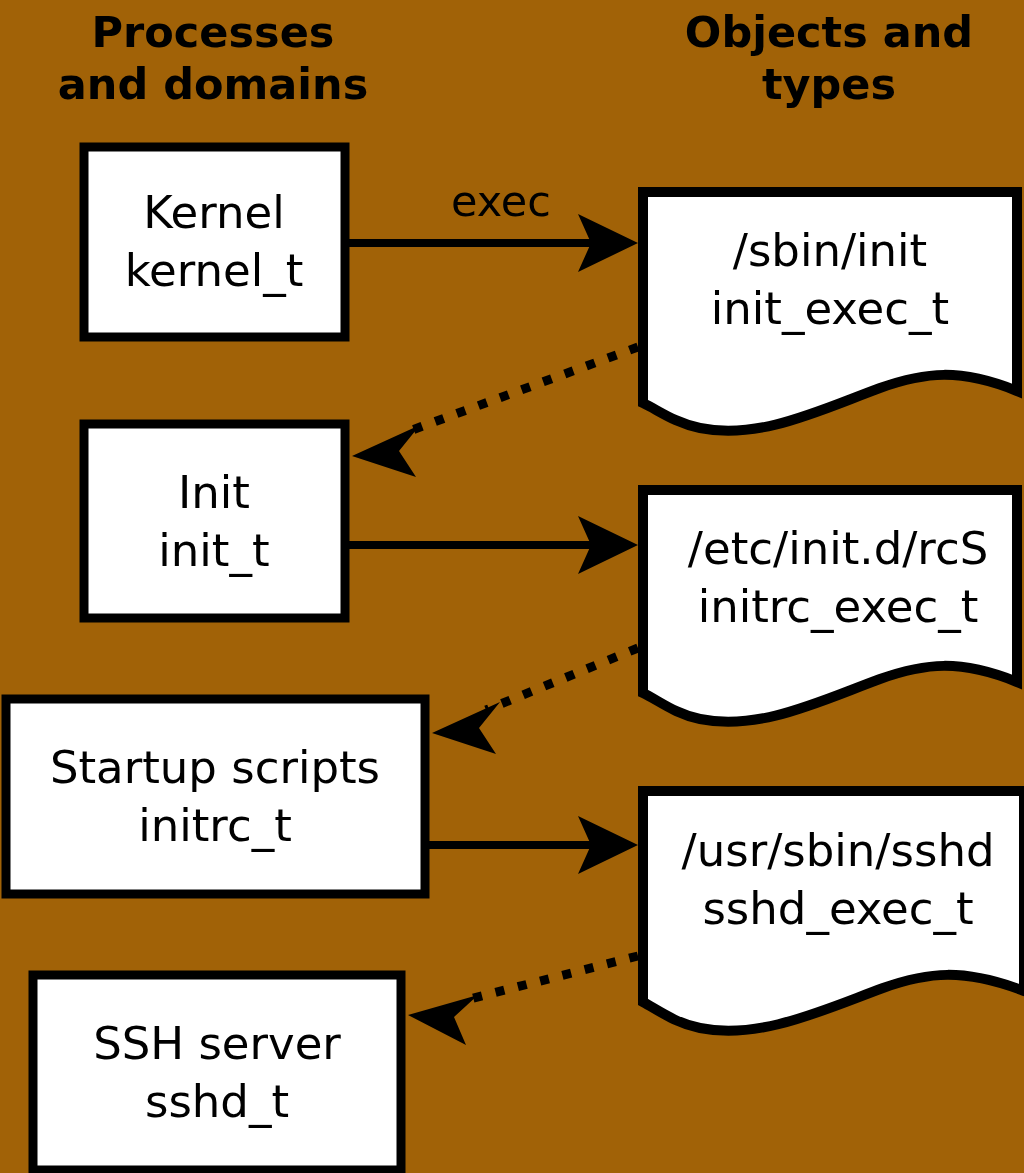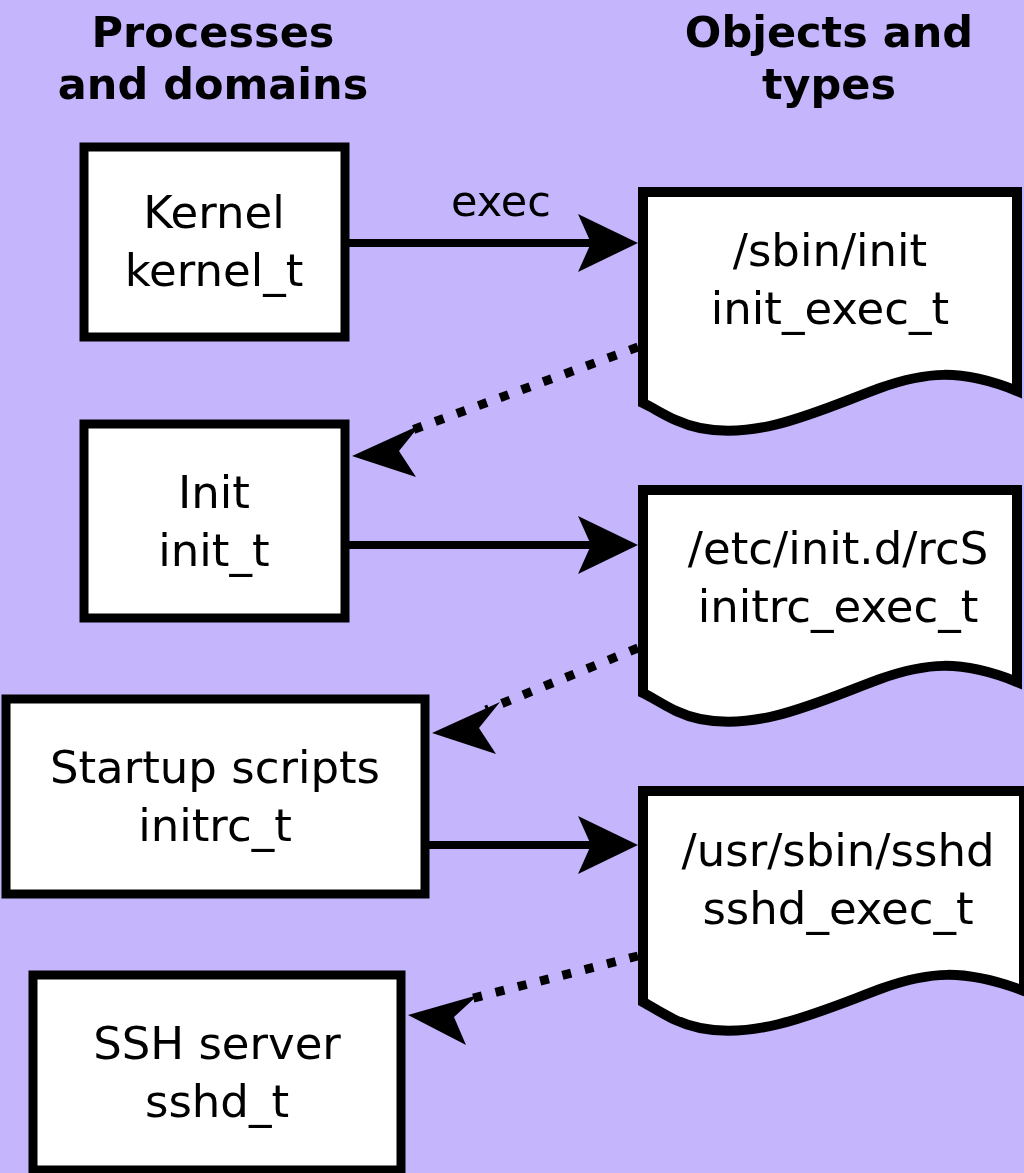--- a/index.html
+++ b/index.html
@@ -7,21 +7,21 @@
     padding: 0;
     background: #ffffff;
   }
   body {
     font-family: "DejaVu Sans", sans-serif;
   }
   #canvas {
     position: relative;
     width: 1024px;
     height: 1173px;
-    background: #c4b5fd;
+    background: #a16207;
     overflow: hidden;
   }
   #diagram-svg {
     position: absolute;
     top: 0;
     left: 0;
     width: 1024px;
     height: 1173px;
   }
   .col-heading {

